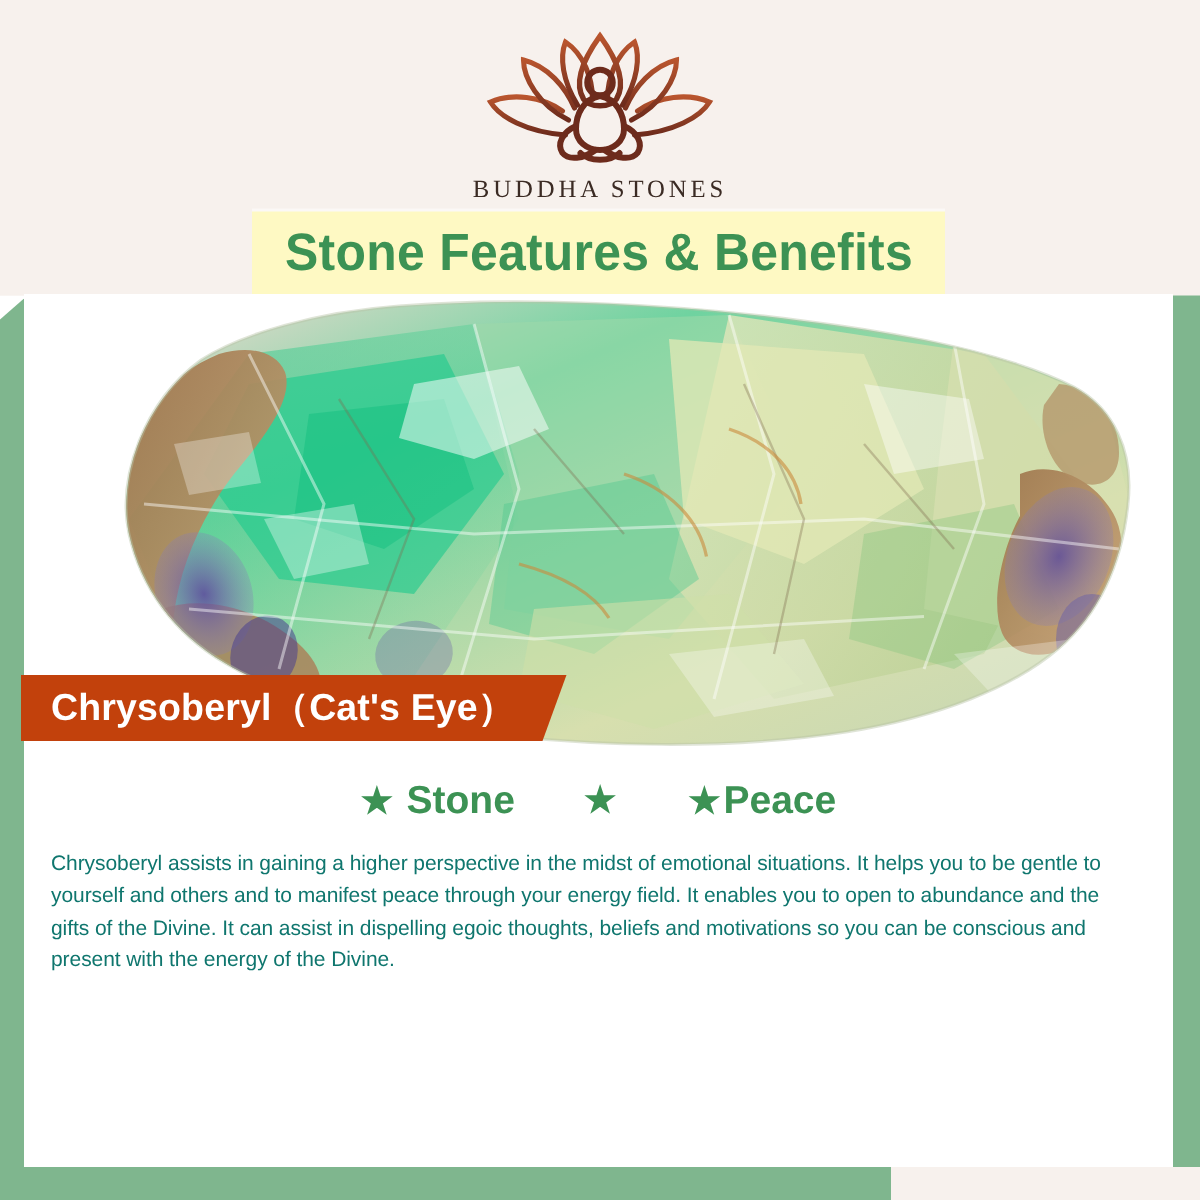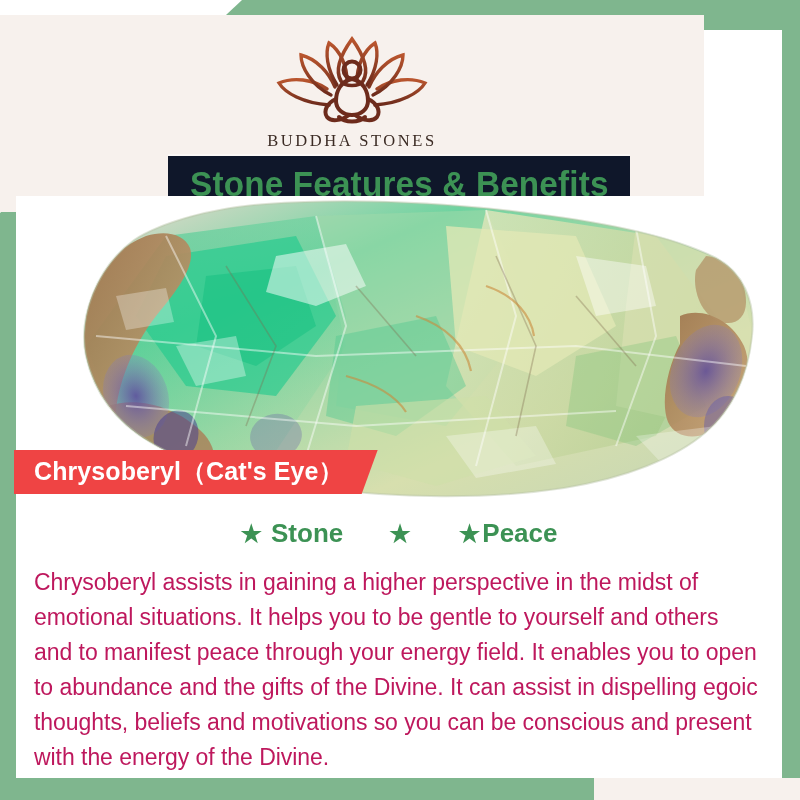--- a/index.html
+++ b/index.html
@@ -49,24 +49,23 @@
     width: 620px;
     height: 22px;
     clip-path: polygon(0 0, 100% 0, calc(100% - 26px) 100%, 0 100%);
   }
 
   
   .header {
     position: absolute;
     top: 0;
     left: 0;
-    width: 704px;
+    width: 800px;
     height: 197px;
     background: #f7f1ed;
-    margin-top: 15px;
   }
   .header-inner {
     position: absolute;
     top: 0;
     left: 0;
     right: 18px;
     bottom: 0;
     background: #f7f1ed;
   }
 
@@ -92,21 +91,21 @@
     font-weight: 400;
   }
 
   
   .title-plaque {
     position: absolute;
     top: 141px;
     left: 168px;
     width: 462px;
     height: 56px;
-    background: #0f172a;
+    background: #fef9c3;
     display: flex;
     align-items: center;
     justify-content: center;
     box-shadow: 0 -2px 0 #fbf8f6;
   }
   .title-text {
     font-family: "Liberation Sans Narrow", "Liberation Sans", sans-serif;
     font-weight: bold;
     font-size: 35px;
     color: #3c9254;
@@ -134,21 +133,21 @@
 
   
   .name-banner {
     position: absolute;
     top: 450px;
     left: 14px;
     height: 42px;
     padding: 0 34px 2px 20px;
     display: flex;
     align-items: center;
-    background: #ef4444;
+    background: #c2410c;
     clip-path: polygon(0 0, 100% 0, calc(100% - 16px) 100%, 0 100%);
   }
   .name-text {
     font-family: "Liberation Sans Narrow", "Liberation Sans", sans-serif;
     font-weight: bold;
     font-size: 25px;
     color: #ffffff;
     white-space: nowrap;
     letter-spacing: 0.1px;
   }
@@ -184,23 +183,23 @@
     line-height: 1;
     margin-right: 2px;
   }
   .keyword.gap .star {
     margin-right: 9px;
   }
 
   .body-copy {
     margin: 16px 22px 0 18px;
     font-family: "Liberation Sans Narrow", "Liberation Sans", sans-serif;
-    font-size: 23px;
+    font-size: 14px;
     line-height: 1.52;
-    color: #be185d;
+    color: #0f766e;
     text-align: left;
     letter-spacing: -0.05px;
   }
 
   
   .bottom-sliver {
     position: absolute;
     left: 594px;
     bottom: 0;
     width: 206px;

